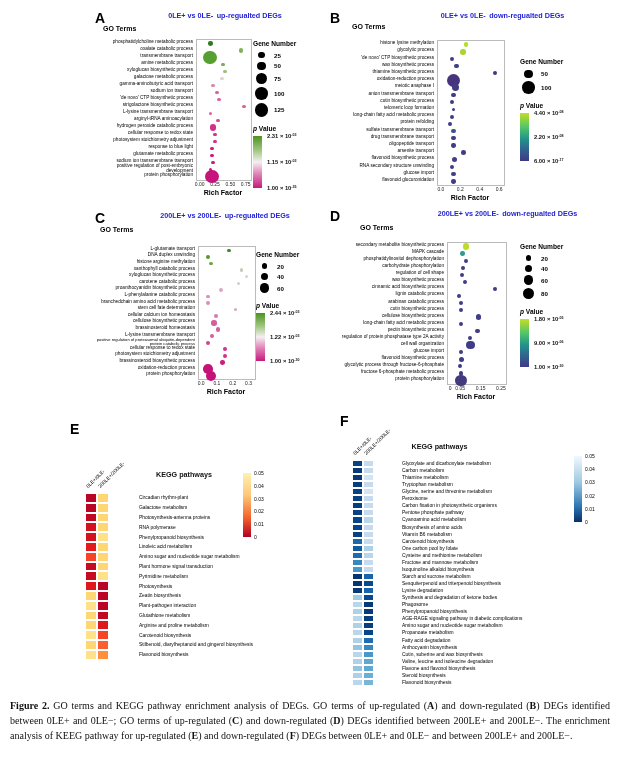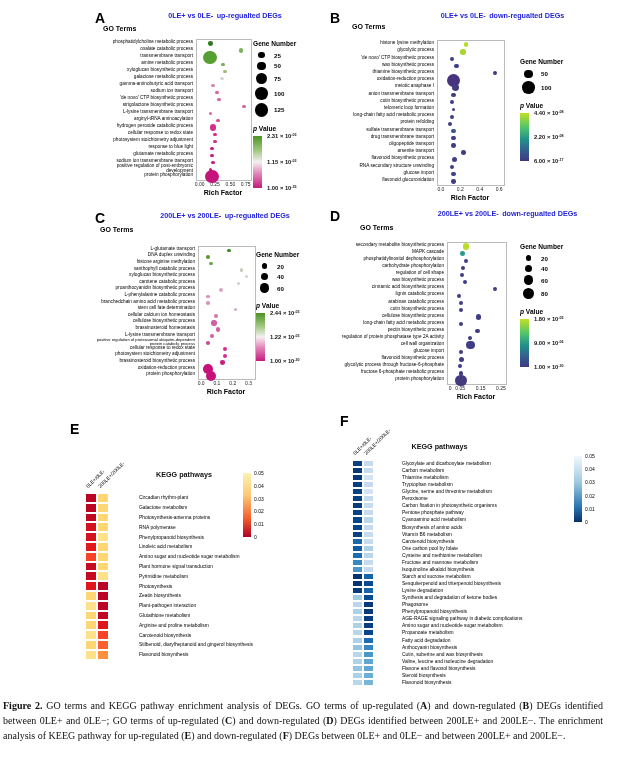--- a/index.html
+++ b/index.html
@@ -32,21 +32,21 @@
   .hm-col-header{position:absolute;font-size:5px;color:#000;white-space:nowrap;
     transform:rotate(-45deg);transform-origin:left bottom;}
   .hm-title{position:absolute;font-size:7.2px;font-weight:bold;text-align:center;white-space:nowrap;}
   .hm-cell{position:absolute;box-sizing:border-box;border:0.5px solid #fff;}
   .hm-rowlabel{position:absolute;font-size:4.9px;color:#000;display:flex;align-items:center;white-space:nowrap;}
   .cbar{position:absolute;}
   .cbar-grad{position:absolute;left:0;top:0;width:8px;height:100%;}
   .grad-ylorrd{background:linear-gradient(180deg,#fdf2b0 0%,#fdc778 35%,#f4622d 70%,#b10026 100%);}
   .grad-blues{background:linear-gradient(180deg,#f2f8fd 0%,#9ecae1 40%,#2f79b5 75%,#08306b 100%);}
   .cbar-tick{position:absolute;left:11px;font-size:5px;color:#000;transform:translateY(-50%);white-space:nowrap;}
-  #caption{position:absolute;left:3px;top:699px;width:600px;margin:0;
+  #caption{position:absolute;left:10px;top:699px;width:600px;margin:0;
     font-family:"Liberation Serif",serif;font-size:10px;line-height:1.48;color:#111;text-align:justify;}
 </style>
 </head>
 <body>
 <div id="canvas">
   <div class="panel" style="left: 88px; top: 10px; width: 228px; height: 198px;">
       <div class="letter" style="left: 7px; top: 0px;">A</div>
       <div class="ptitle" style="left: 52px; top: 1px; width: 170px;"><span>0LE+ vs 0LE-</span><span> up-regualted DEGs</span></div>
       <div class="goheader" style="left: 15px; top: 15px;">GO Terms</div>
       <div class="rowlabel" style="left: 1px; top: 29px; width: 104px; height: 7px;">phosphatidylcholine metabolic process</div>

